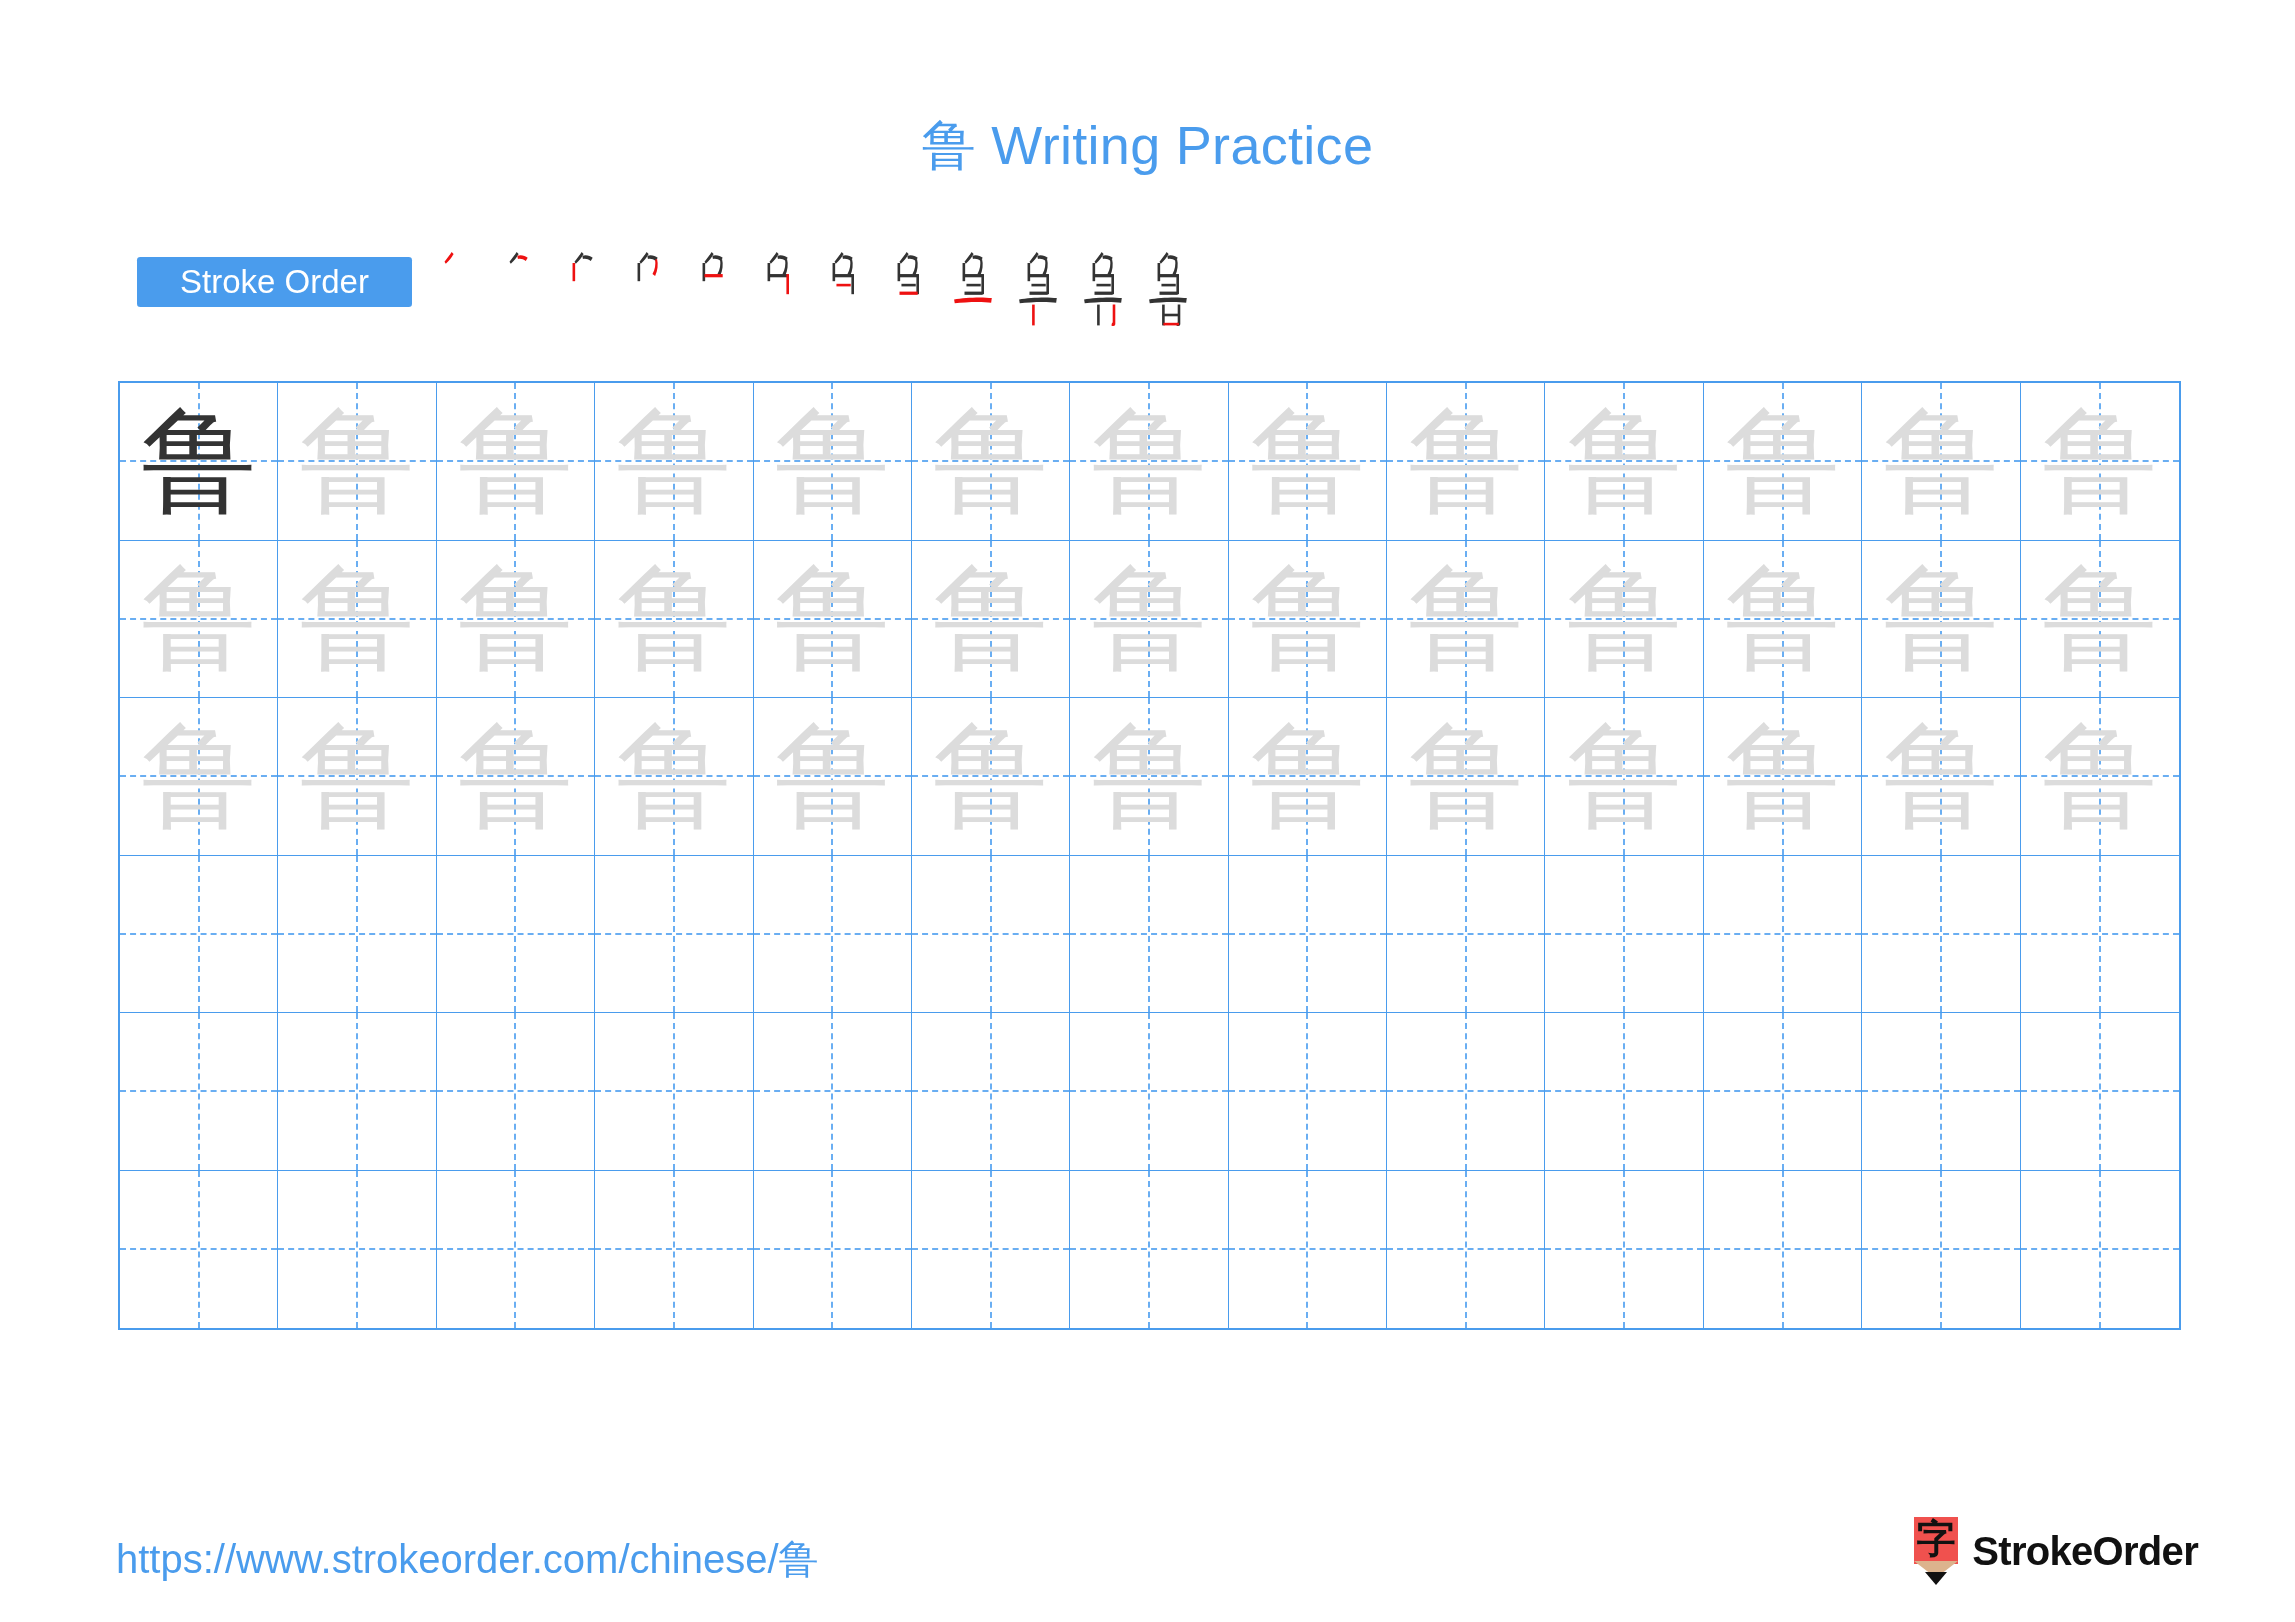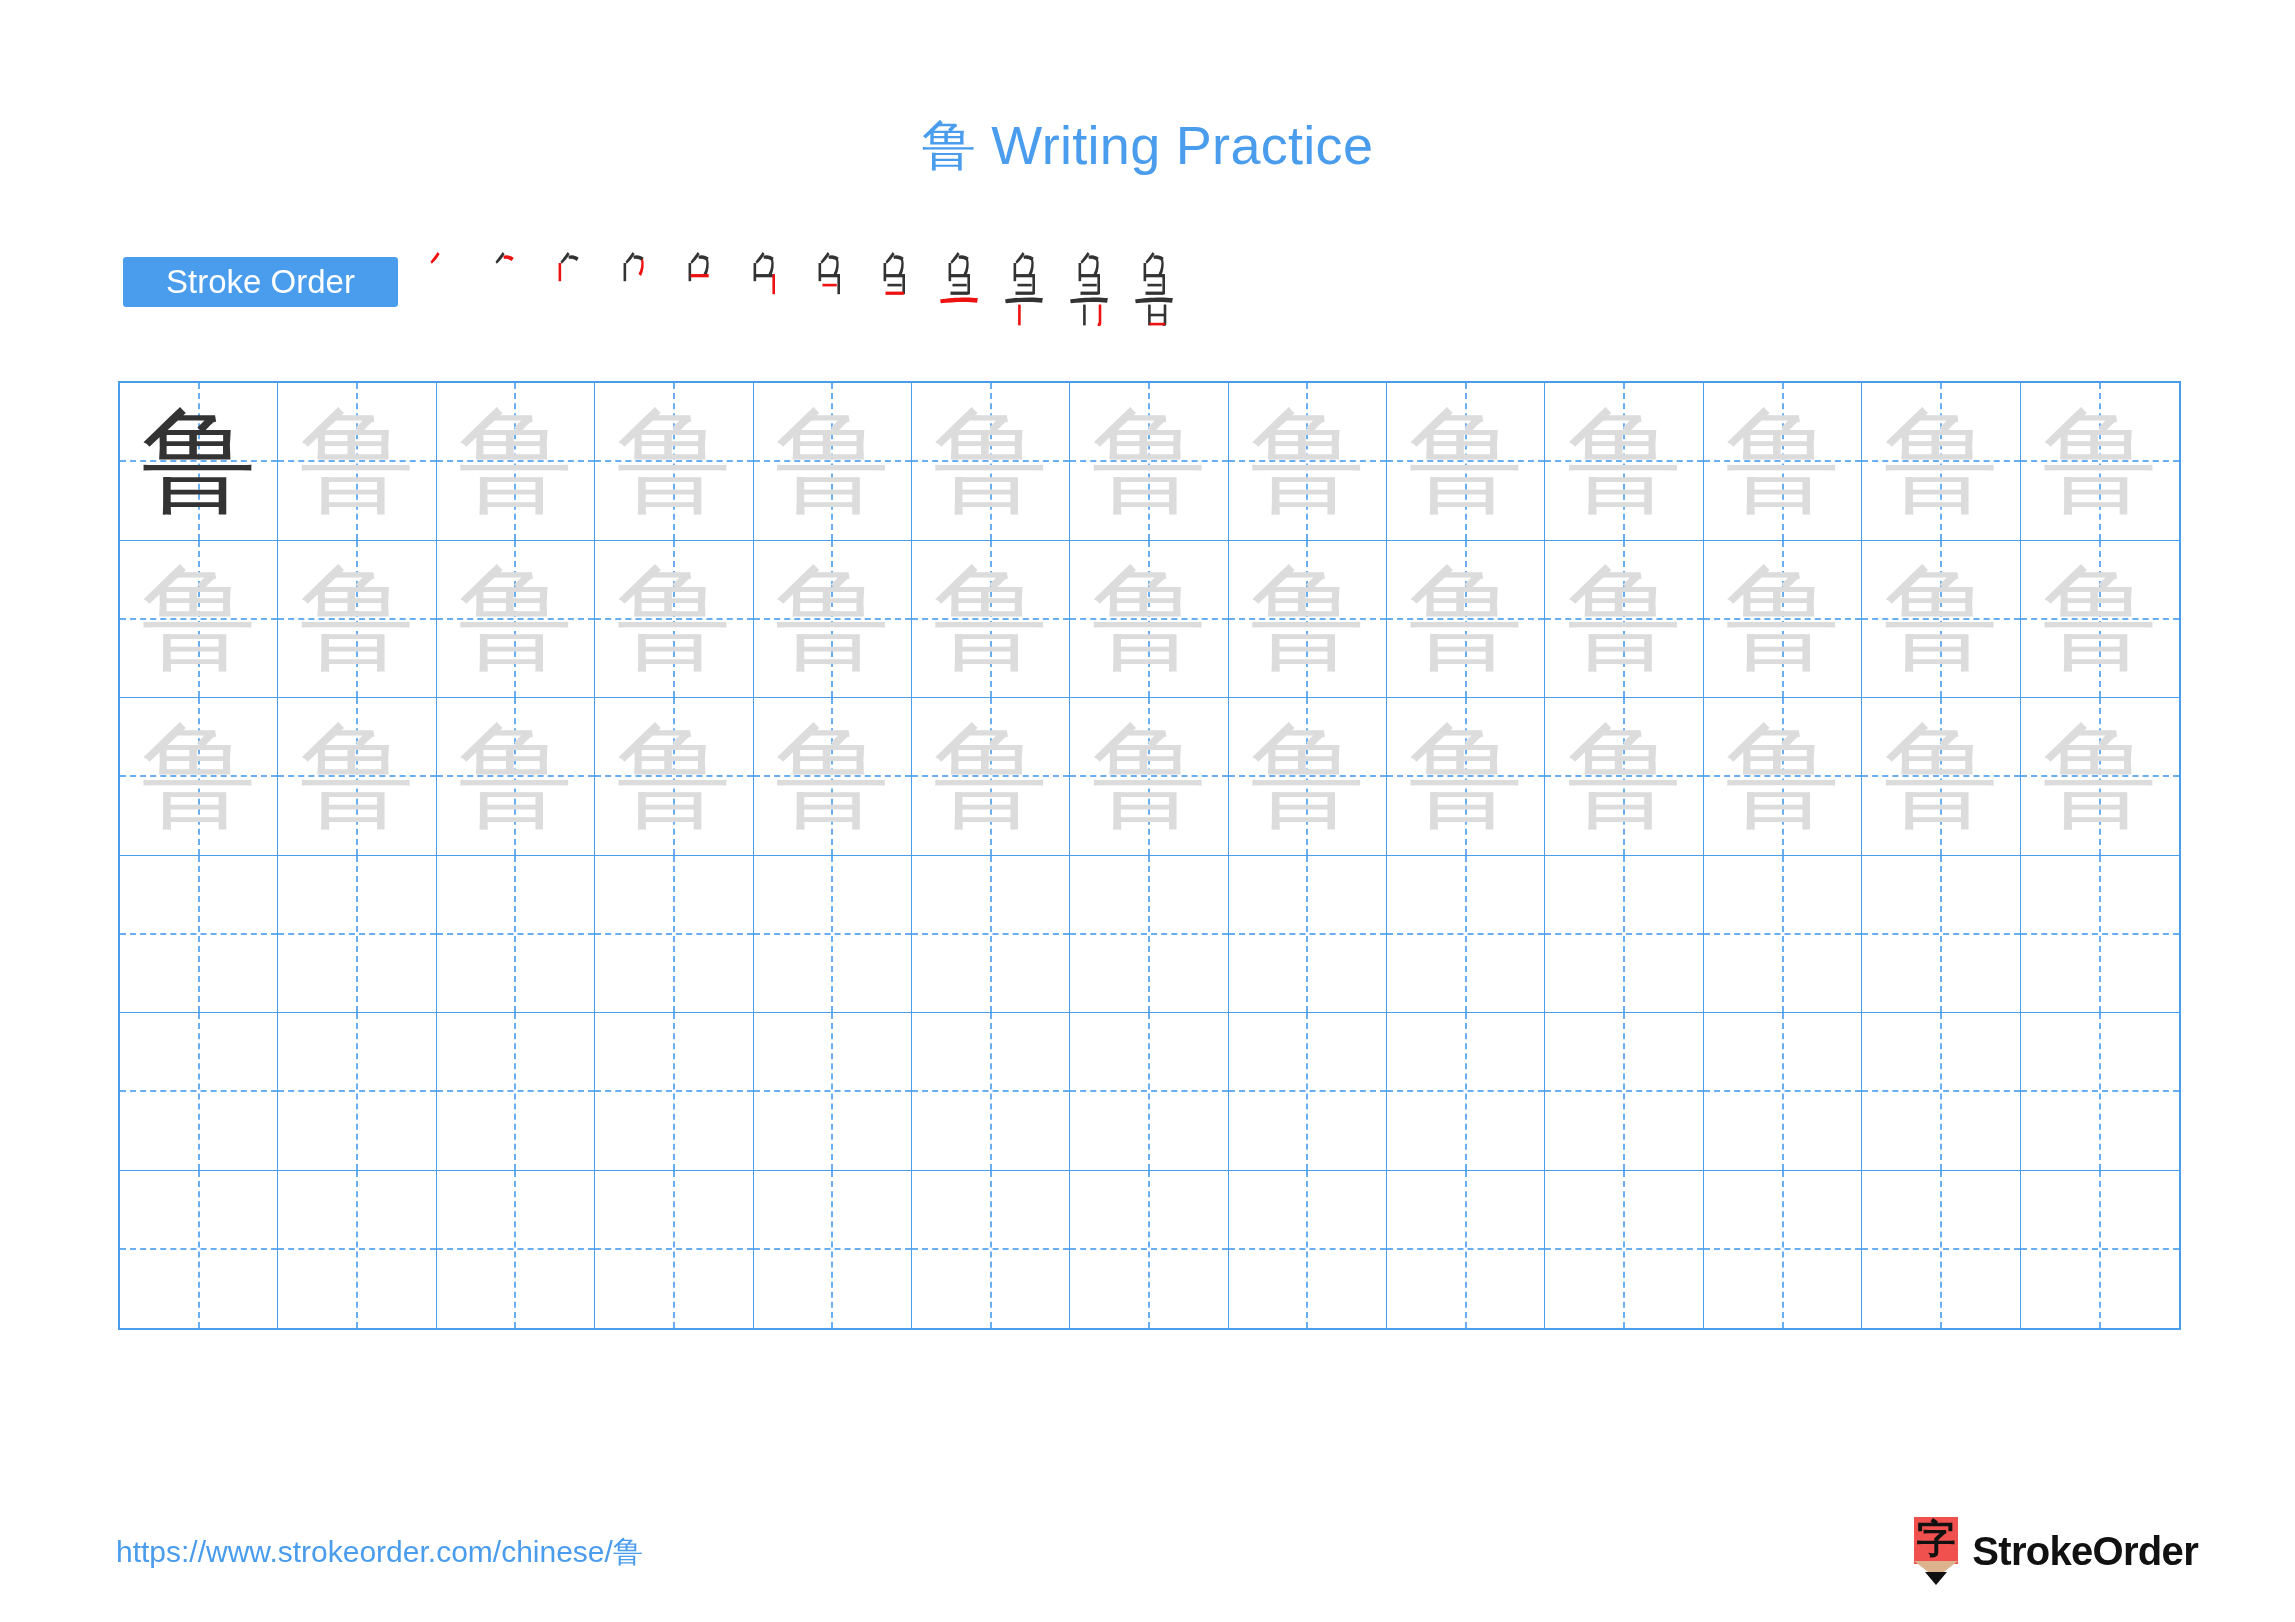--- a/index.html
+++ b/index.html
@@ -27,21 +27,21 @@
     color: #4a9ced;
     letter-spacing: 0.3px;
     white-space: nowrap;
     font-family: "Liberation Sans", sans-serif;
   }
 
   
   #stroke-order-row {
     position: absolute;
     top: 255px;
-    left: 123px;
+    left: 137px;
     width: 2061px;
     height: 85px;
   }
   #stroke-order-badge {
     position: absolute;
     left: 0;
     top: 2px;
     width: 275px;
     height: 50px;
     background: #4a9ced;
@@ -132,21 +132,21 @@
     user-select: none;
   }
   .cell-glyph.dark  { color: #333333; }
   .cell-glyph.trace { color: #dcdcdc; }
 
   
   #footer-url {
     position: absolute;
     left: 116px;
     top: 1532px;
-    font-size: 30px;
+    font-size: 40px;
     color: #4a9ced;
     white-space: nowrap;
     font-family: "Liberation Sans", sans-serif;
   }
 
   #footer-logo {
     position: absolute;
     right: 97px;
     top: 1515px;
     height: 72px;

